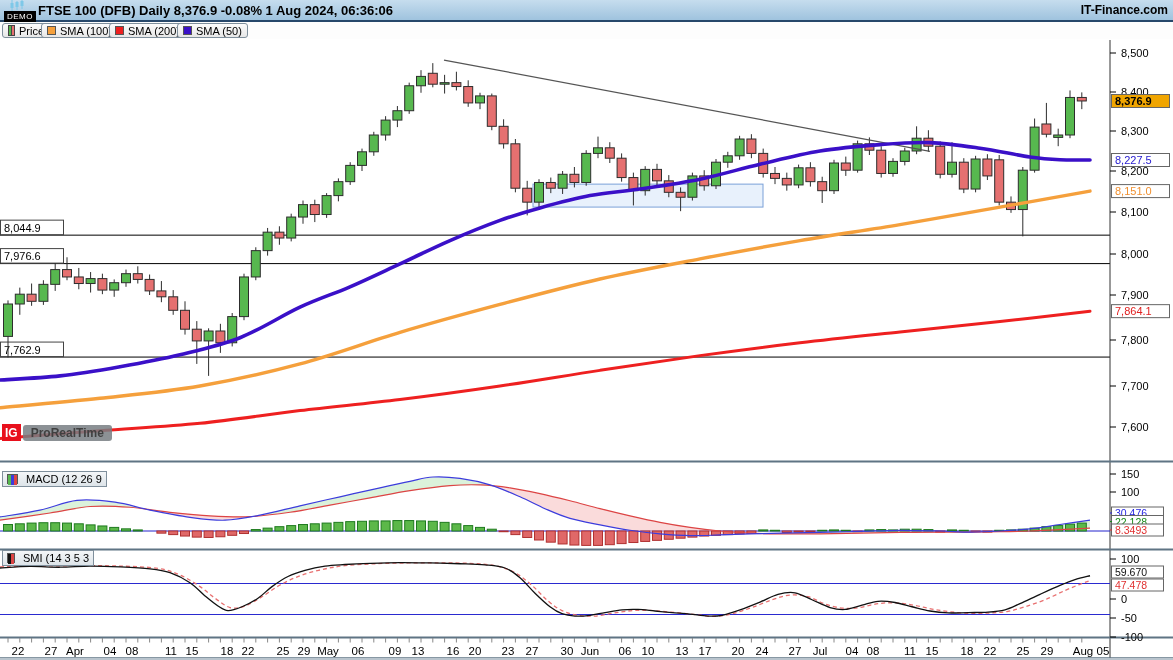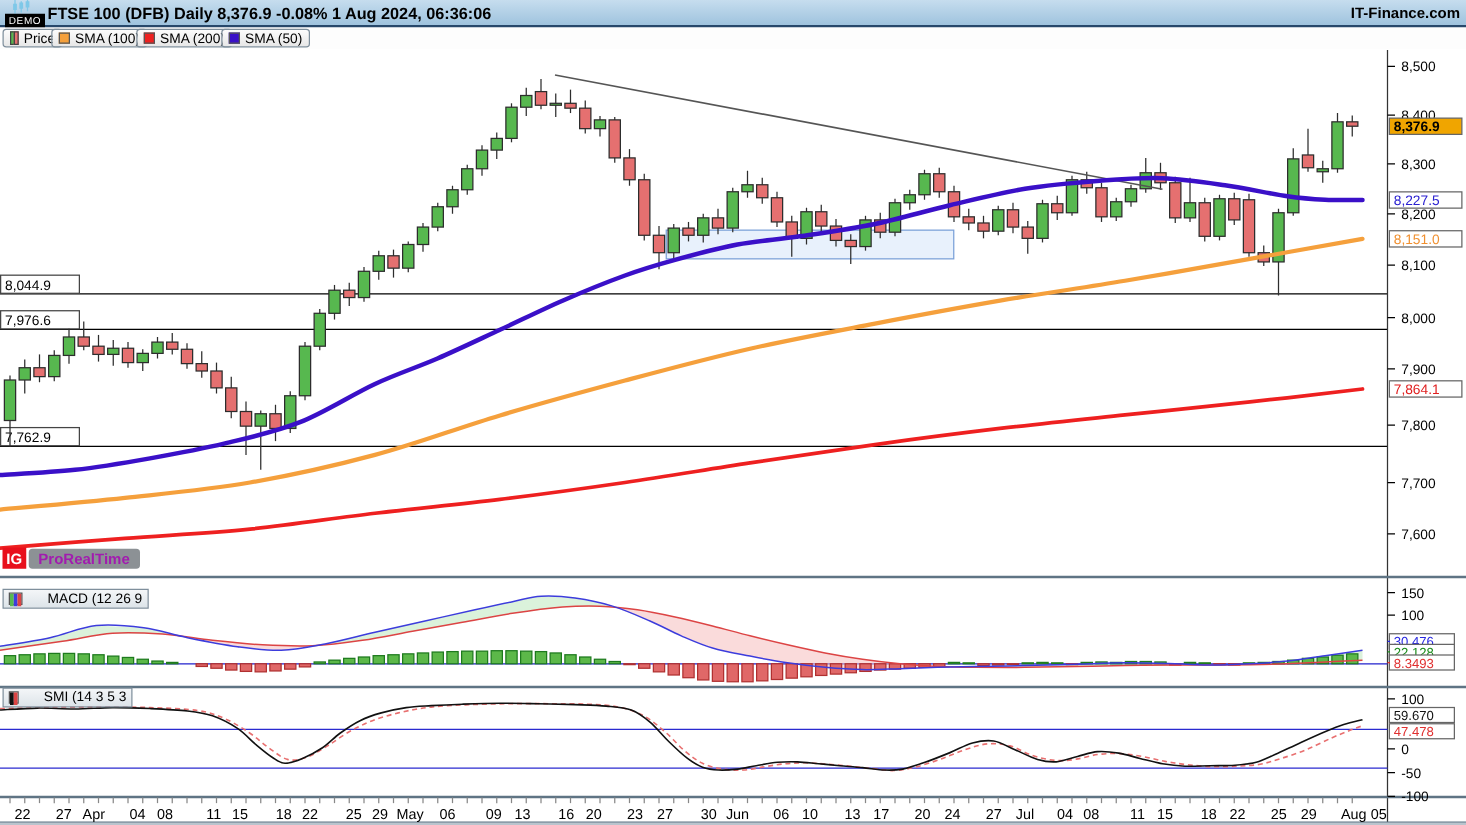--- a/index.html
+++ b/index.html
@@ -19,27 +19,27 @@
         border:1px solid #7f8f9c;border-radius:3px;font-size:11px;color:#000;
         display:flex;align-items:center;padding:0 5px;gap:4px;cursor:pointer;white-space:nowrap;}
   .swatch{display:inline-block;width:9px;height:9px;border:1px solid #555;}
   .price-ic{display:inline-flex;height:11px;}
   .price-ic i{display:inline-block;width:4px;height:11px;border:1px solid #444;}
   .ptab1{background:#57b84f;}
   .ptab2{background:#e57070;margin-left:-1px;}
   svg.canvas{position:absolute;left:0;top:0;}
   .ind-tab{position:absolute;height:16px;background:linear-gradient(#f4f6f8,#dde4e9);
         border:1px solid #7f8f9c;font-size:11px;color:#000;display:flex;align-items:center;
-        padding:0 4px;gap:20px;cursor:pointer;white-space:nowrap;z-index:5;}
+        padding:0 4px;gap:8px;cursor:pointer;white-space:nowrap;z-index:5;}
   .tri-ic{display:inline-flex;height:10px;border:1px solid #555;}
   .tri-ic i{display:inline-block;width:3px;height:10px;}
-  .logo{position:absolute;left:2px;top:438px;height:17px;display:flex;align-items:center;z-index:5;cursor:pointer;}
+  .logo{position:absolute;left:2px;top:424px;height:17px;display:flex;align-items:center;z-index:5;cursor:pointer;}
   .logo-ig{background:#e8101c;color:#fff;font-weight:bold;font-size:12px;height:17px;
         padding:0 3px;display:flex;align-items:center;}
-  .logo-prt{background:rgba(120,126,130,.85);color:#a21caf;font-weight:bold;font-size:12px;
+  .logo-prt{background:rgba(120,126,130,.85);color:#404040;font-weight:bold;font-size:12px;
         height:16px;margin-left:2px;padding:0 8px;border-radius:3px;display:flex;align-items:center;}
   .bottom-strip{position:absolute;left:0;top:658px;width:1173px;height:2px;background:#b9c4cd;}
 </style>
 </head>
 <body>
 
 <div class="app">
 
   <svg id="canvas" class="canvas" width="1173" height="660">
       <g>

